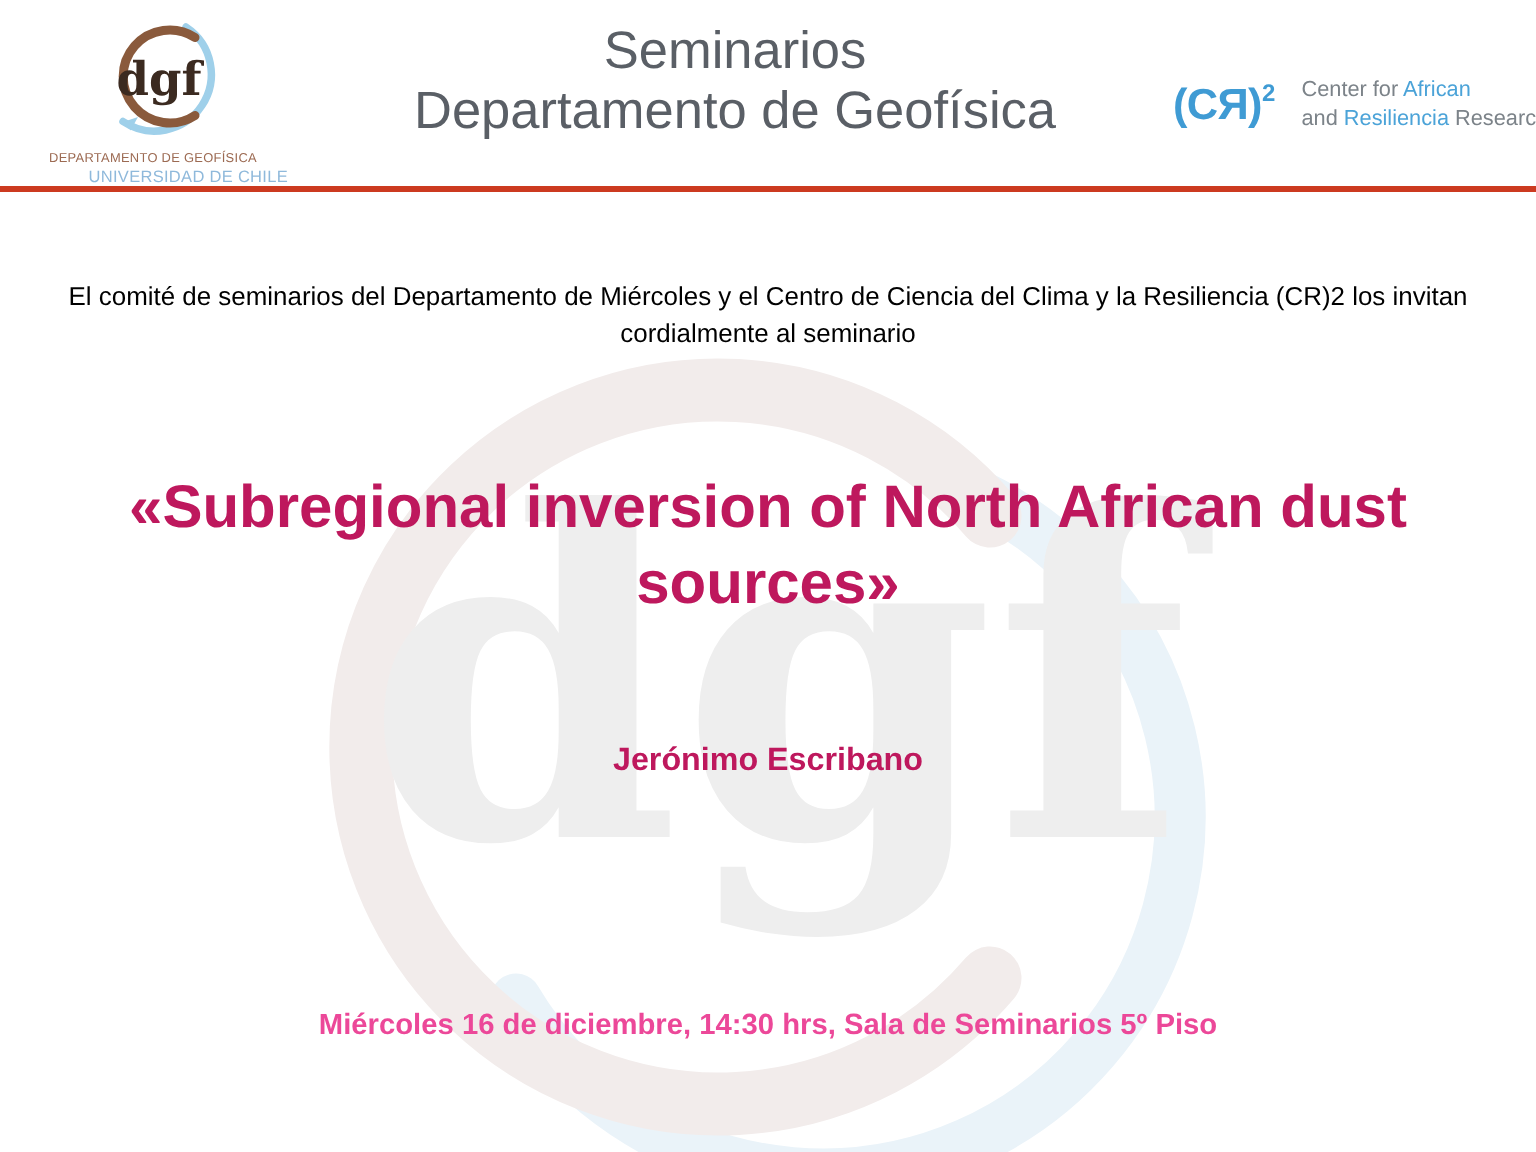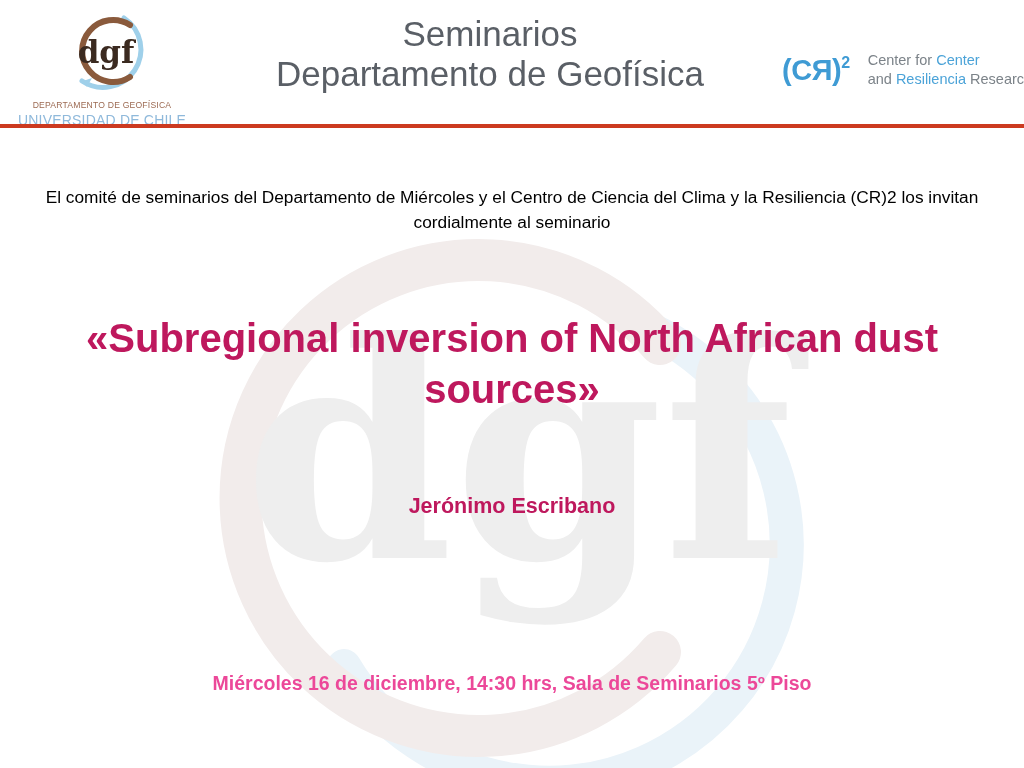--- a/index.html
+++ b/index.html
@@ -65,22 +65,23 @@
     letter-spacing: 0.2px;
     white-space: nowrap;
   }
   #dgf-line1 {
     top: 92px;
     font-size: 8.6px;
     color: #9c6a52;
   }
   #dgf-line2 {
     top: 104px;
-    font-size: 14px;
+    font-size: 11px;
     color: #8fb9db;
+    text-align: right;
   }
 
   
   #header-title-block {
     position: absolute;
     left: 200px;
     top: 14px;
     width: 580px;
     text-align: center;
   }
@@ -262,21 +263,21 @@
     <div id="cr2-logo">
       <div id="cr2-mark">
         <span>(</span>
           <span>C</span>
           <span class="rev-r">R</span>
           <span>)</span>
           <span class="sup">2</span>
       </div>
       <div id="cr2-divider"></div>
       <div id="cr2-wordmark">
-        <div><span>Center for </span><span class="blue">Center</span></div>
+        <div><span>Center for </span><span class="blue">African</span></div>
         <div><span>and </span><span class="blue">Resiliencia</span><span> Research</span></div>
       </div>
     </div>
   </div>
 
   <div id="red-rule"></div>
 
   <div id="body-content">
 
     <div id="intro">

